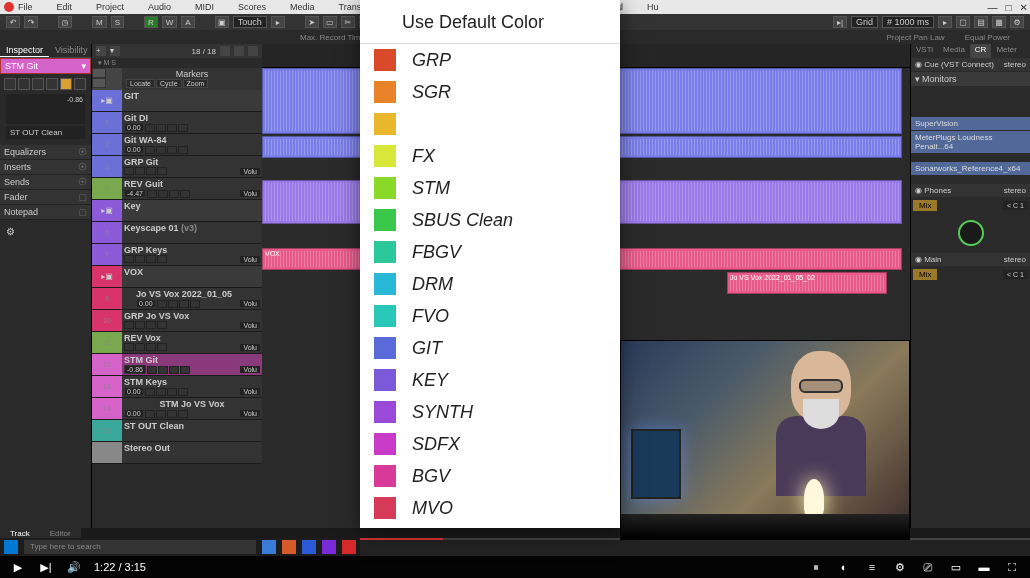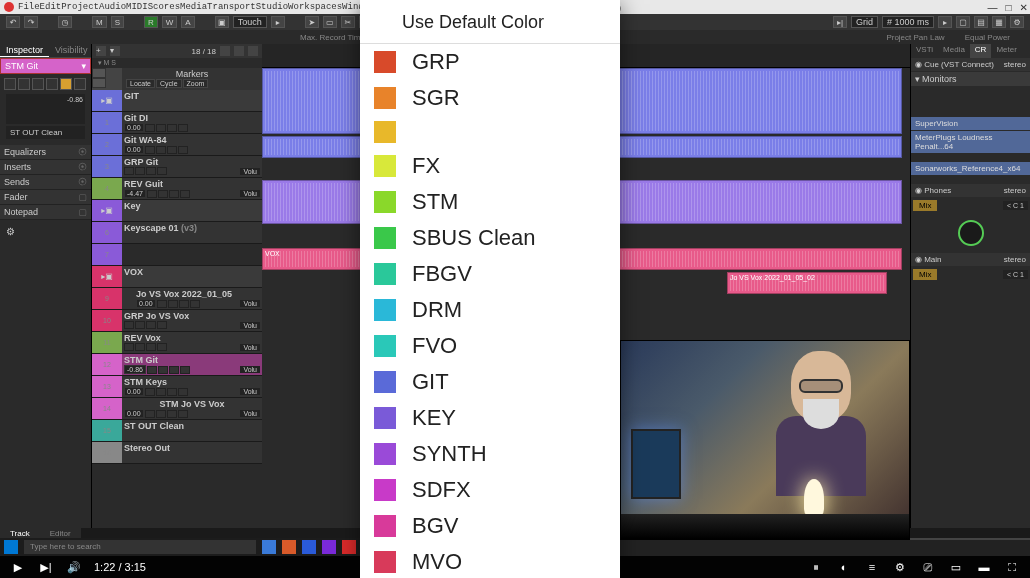--- a/index.html
+++ b/index.html
@@ -1,19 +1,19 @@
 <!DOCTYPE html>
 <html><head>
 <meta charset="utf-8">
 <style>
 *{margin:0;padding:0;box-sizing:border-box;font-family:Arial,Helvetica,sans-serif;}
 body{background:#1a1a1a;width:1030px;height:578px;overflow:hidden;position:relative;color:#ccc;font-size:10px;}
 .titlebar{height:14px;background:#e8e8e8;display:flex;align-items:center;padding:0 4px;color:#333;font-size:9px;}
 .titlebar .logo{width:10px;height:10px;background:#d33;border-radius:50%;margin-right:4px;}
-.titlebar .menu-item{margin-right:0;cursor:pointer;font-family:Liberation Mono, monospace;}
+.titlebar .menu-item{margin-right:24px;cursor:pointer;}
 .titlebar .name{position:absolute;left:50%;transform:translateX(-50%);font-size:8px;color:#555;}
 .titlebar .wctl{position:absolute;right:2px;display:flex;gap:8px;font-size:10px;}
 .toolbar{height:16px;background:#333;display:flex;align-items:center;padding:0 6px;gap:4px;font-size:9px;}
 .toolbar .btn{width:14px;height:12px;background:#444;border:1px solid #555;display:flex;align-items:center;justify-content:center;font-size:8px;}
 .toolbar .wbtn{width:auto;padding:0 3px;}
 .toolbar .dd{background:#222;border:1px solid #555;padding:0 4px;height:12px;display:flex;align-items:center;}
 .toolbar .gap{width:12px;}
 .subbar{height:14px;background:#2a2a2a;display:flex;align-items:center;font-size:8px;color:#888;padding-left:300px;}
 .subbar .lab{margin-right:20px;}
 .main{display:flex;height:484px;}
@@ -82,21 +82,21 @@
 .video-ctrl .spacer{flex:1;}
 .video-ctrl .ico{width:16px;height:16px;display:flex;align-items:center;justify-content:center;cursor:pointer;}
 .taskbar{position:absolute;bottom:22px;left:0;height:18px;width:360px;background:#1c1c1c;display:flex;align-items:center;gap:6px;padding:0 4px;}
 .taskbar .win{width:14px;height:14px;background:#0078d4;}
 .taskbar .srch{flex:1;background:#333;height:14px;font-size:8px;color:#888;padding:2px 6px;}
 .taskbar .app{width:14px;height:14px;background:#555;}
 .color-menu{position:absolute;top:0;left:360px;width:260px;background:#fff;color:#222;box-shadow:0 4px 20px rgba(0,0,0,0.5);padding:4px 0;z-index:100;}
 .color-menu .hdr{padding:8px 42px 10px;font-size:18px;border-bottom:1px solid #ddd;}
 .color-menu .item{display:flex;align-items:center;padding:5px 14px;gap:16px;}
 .color-menu .sw{width:22px;height:22px;}
-.color-menu .lbl{font-size:22px;}
+.color-menu .lbl{font-size:18px;font-style:italic;}
 .webcam{position:absolute;top:340px;left:620px;width:290px;height:200px;background:linear-gradient(135deg,#2a3a5a 0%,#4a5a6a 30%,#8a7a5a 60%,#3a2a2a 100%);border:1px solid #000;overflow:hidden;}
 .webcam .fig{position:absolute;top:10px;left:150px;width:100px;height:140px;}
 .webcam .head{width:60px;height:70px;background:#d8b898;border-radius:45% 45% 40% 40%;margin:0 auto;position:relative;}
 .webcam .glasses{position:absolute;top:28px;left:8px;width:44px;height:14px;border:2px solid #333;border-radius:6px;background:rgba(50,50,50,0.3);}
 .webcam .beard{position:absolute;top:48px;left:12px;width:36px;height:30px;background:#ddd;border-radius:0 0 50% 50%;}
 .webcam .body{width:90px;height:80px;background:#4a3a5a;border-radius:20px 20px 0 0;margin:-5px auto 0;}
 .webcam .lamp{position:absolute;bottom:20px;right:85px;width:20px;height:40px;background:#fff8dd;border-radius:50% 50% 10px 10px;box-shadow:0 0 20px #ffeeaa;}
 .webcam .mon{position:absolute;bottom:40px;left:10px;width:50px;height:70px;background:#1a3a5a;border:2px solid #222;box-shadow:0 0 15px rgba(100,150,255,0.5);}
 .webcam .kbd{position:absolute;bottom:0;left:0;right:0;height:25px;background:linear-gradient(#222,#000);}
 </style>
@@ -324,20 +324,30 @@
             <span class="snum">6</span>
           </div>
           <div class="body" style="background: rgb(51, 51, 51);">
             <div class="tname">Keyscape 01 <span style="color:#888">(v3)</span></div>
           </div>
         </div>
         <div class="track">
           <div class="handle" style="background: rgb(138, 90, 216);">
             <span class="snum">7</span>
           </div>
+          <div class="body" style="background: rgb(51, 51, 51);">
+            <div class="tname">GRP Keys</div>
+            <div class="ctrls">
+              <span class="cb"></span>
+              <span class="cb"></span>
+              <span class="cb"></span>
+              <span class="cb"></span>
+              <span class="vol">Volu</span>
+            </div>
+          </div>
         </div>
         <div class="track folder">
           <div class="handle" style="background: rgb(216, 51, 106);">▸▣</div>
           <div class="body">
             <div class="tname">VOX</div>
           </div>
         </div>
         <div class="track">
           <div class="handle" style="background: rgb(216, 51, 106);">
             <span class="snum">9</span>

